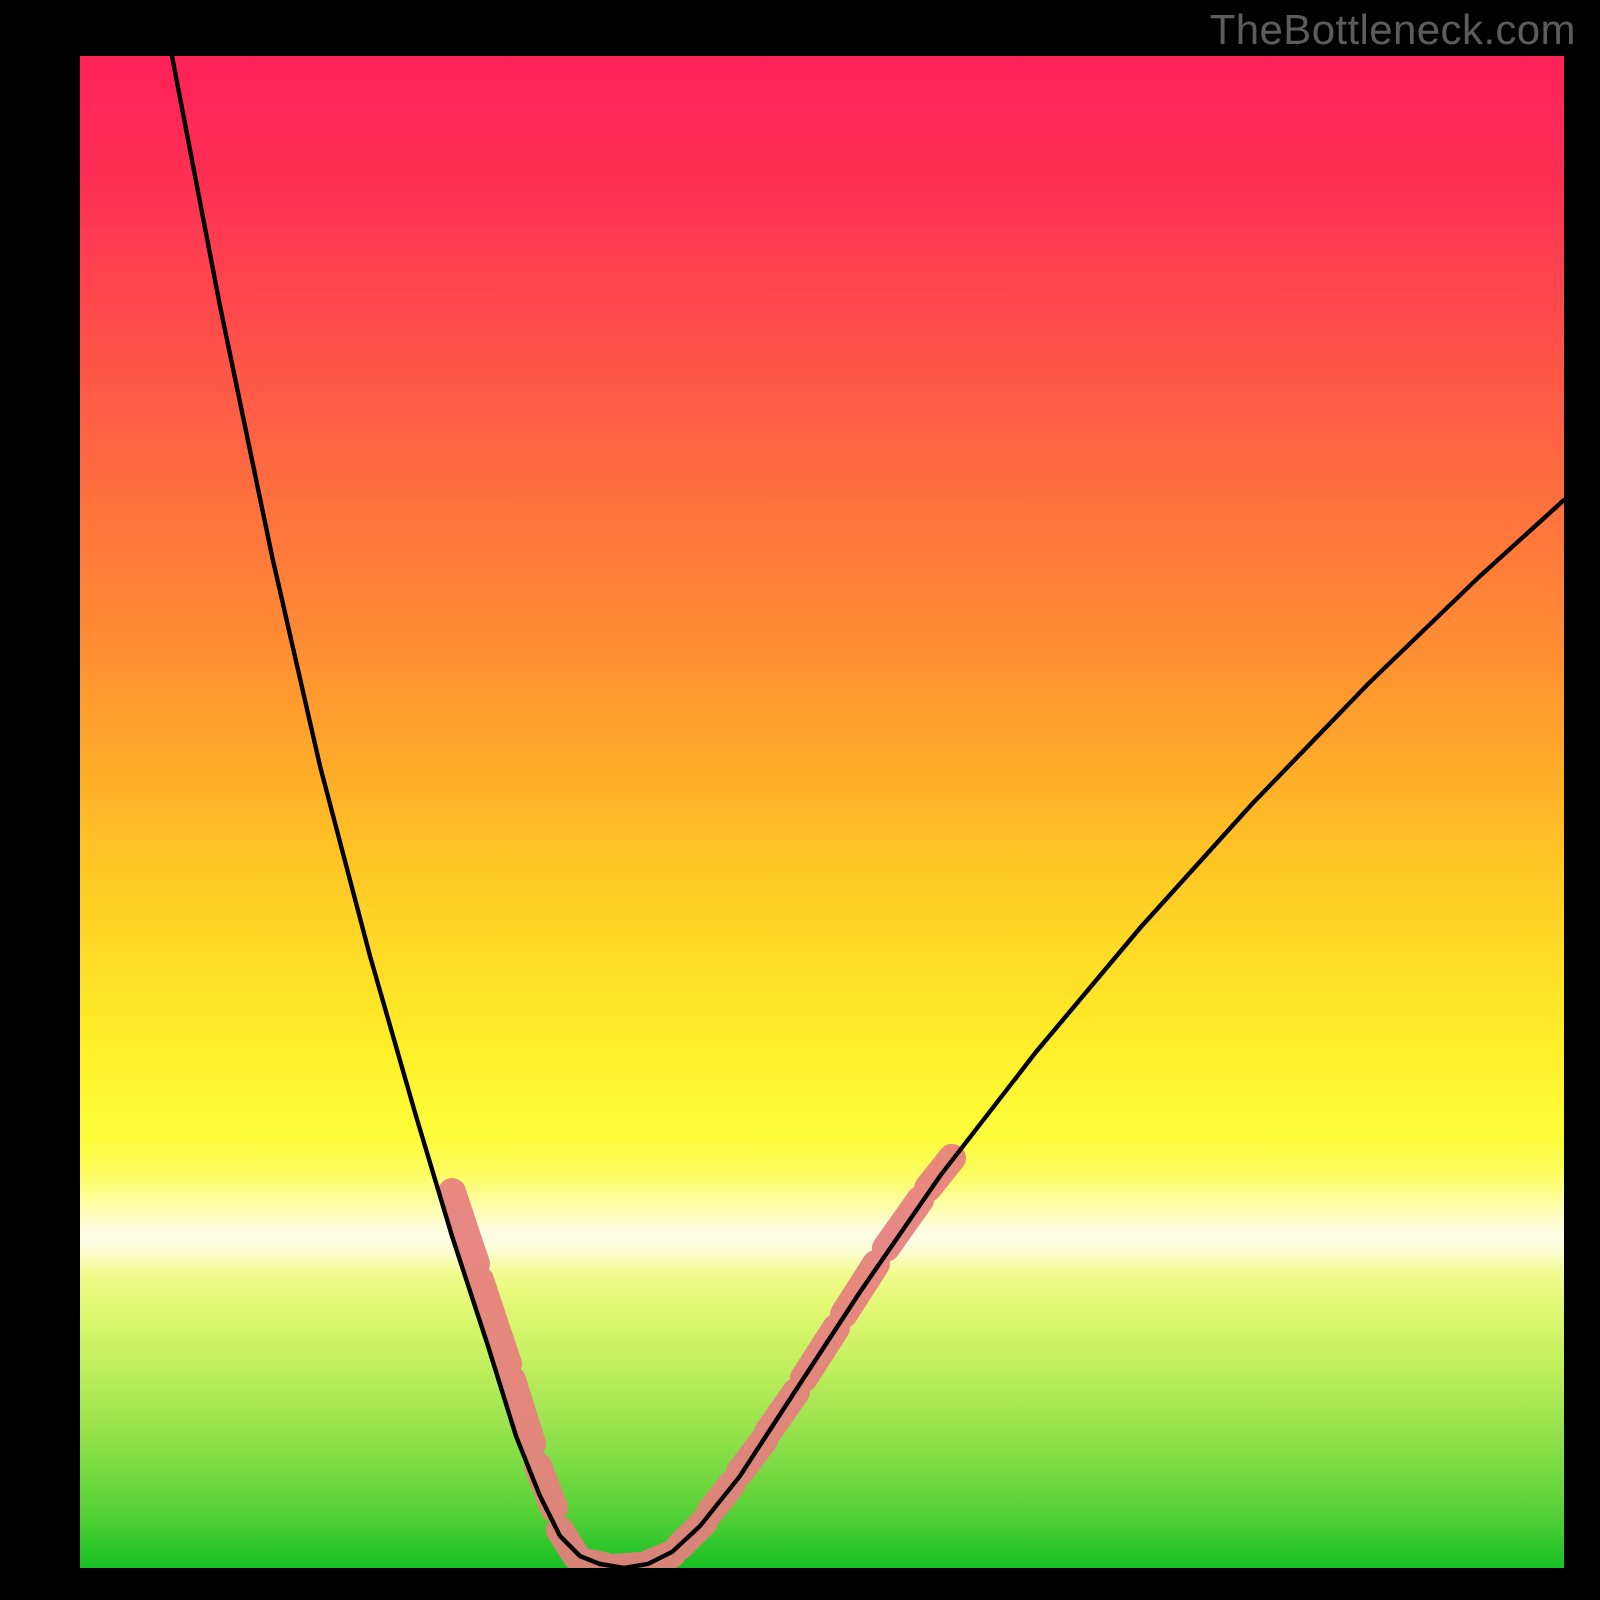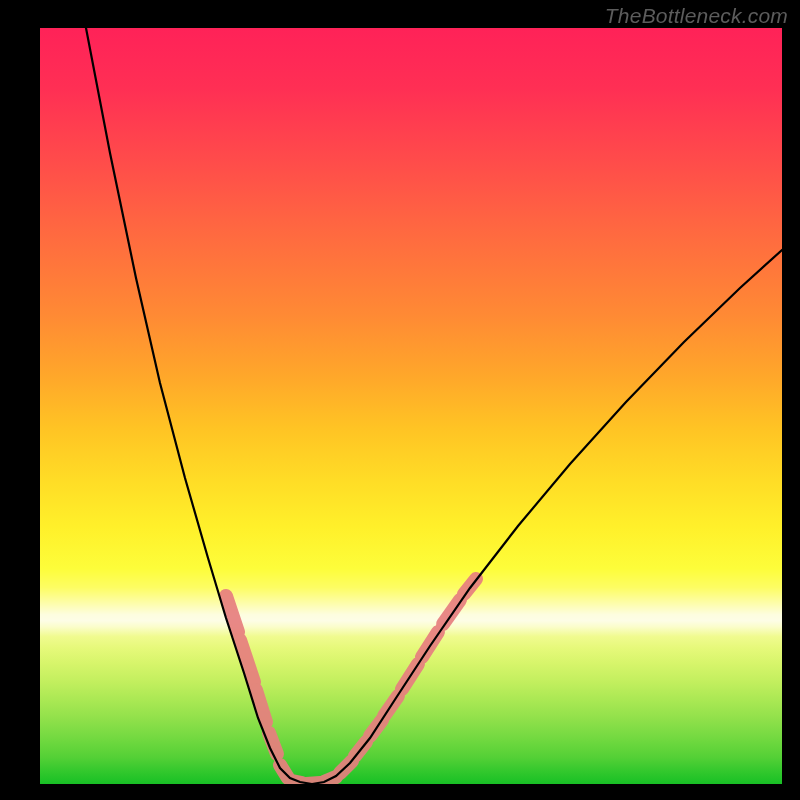--- a/index.html
+++ b/index.html
@@ -8,21 +8,20 @@
     width: 800px;
     height: 800px;
     background: #000000;
     overflow: hidden;
     font-family: Arial, Helvetica, sans-serif;
   }
   .stage {
     position: relative;
     width: 800px;
     height: 800px;
-    font-style: italic;
   }
   .watermark {
     position: absolute;
     top: 4px;
     right: 12px;
     color: #5c5c5c;
     font-size: 21px;
     font-weight: 400;
     letter-spacing: 0.2px;
     z-index: 50;

